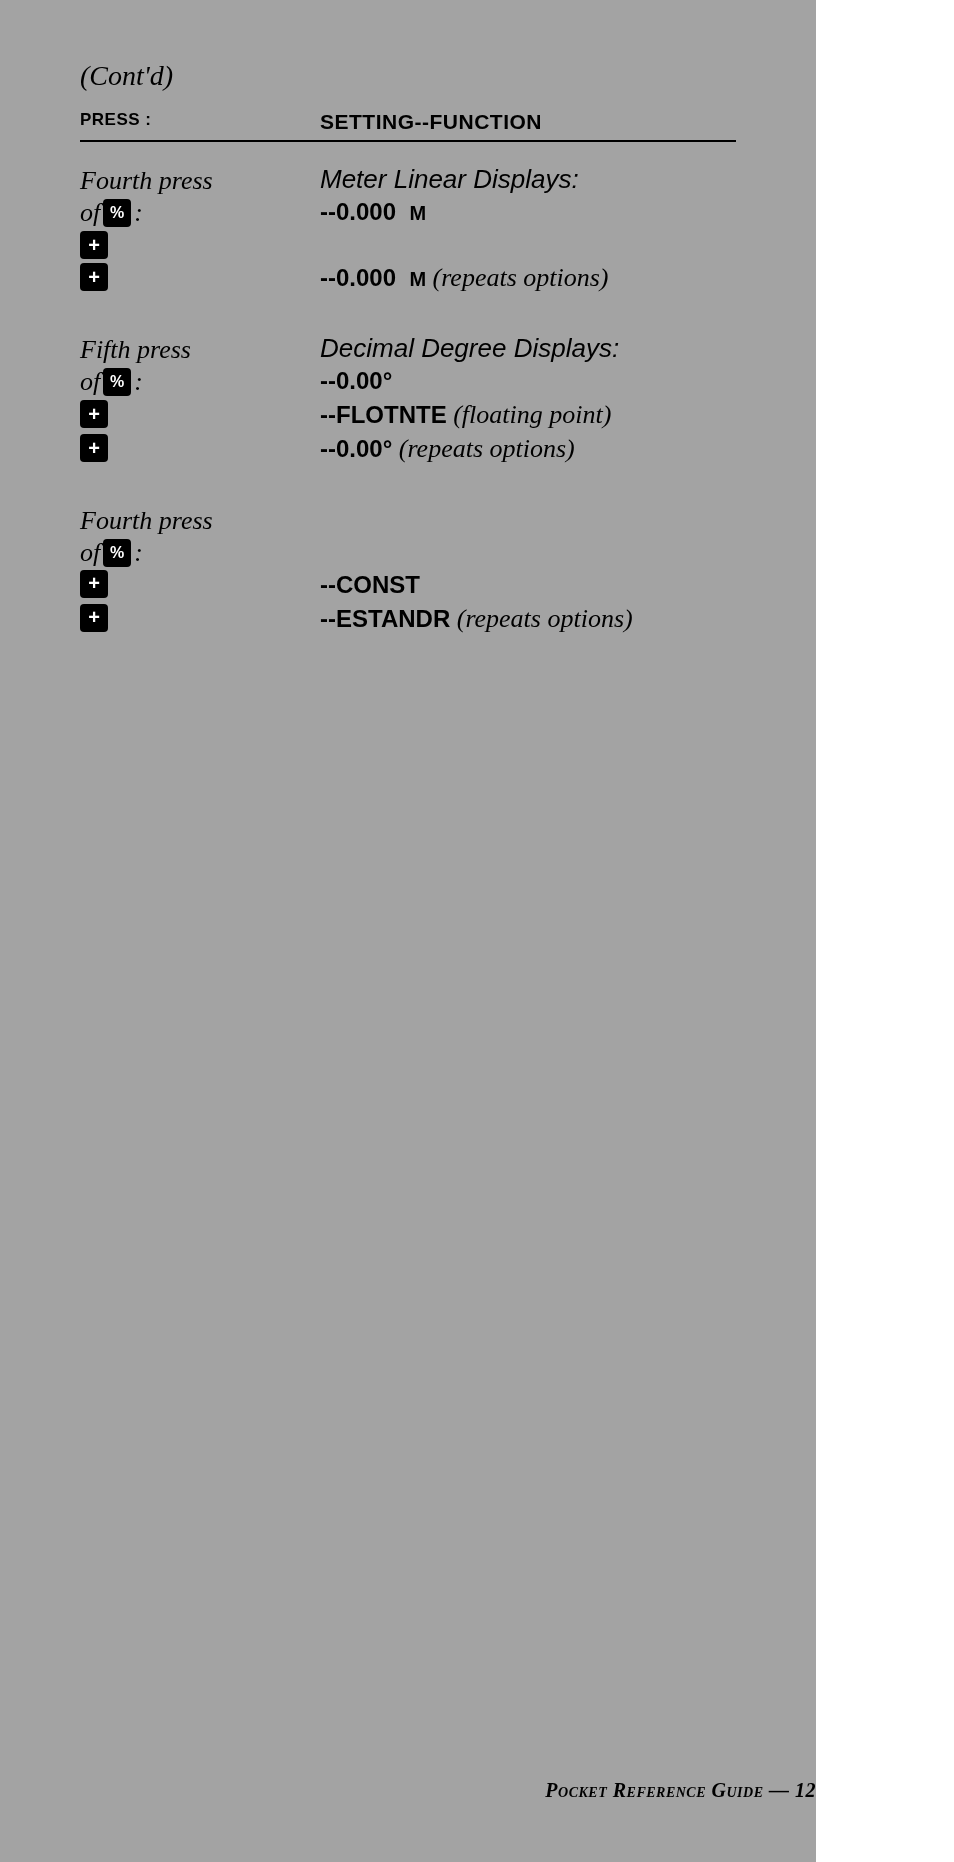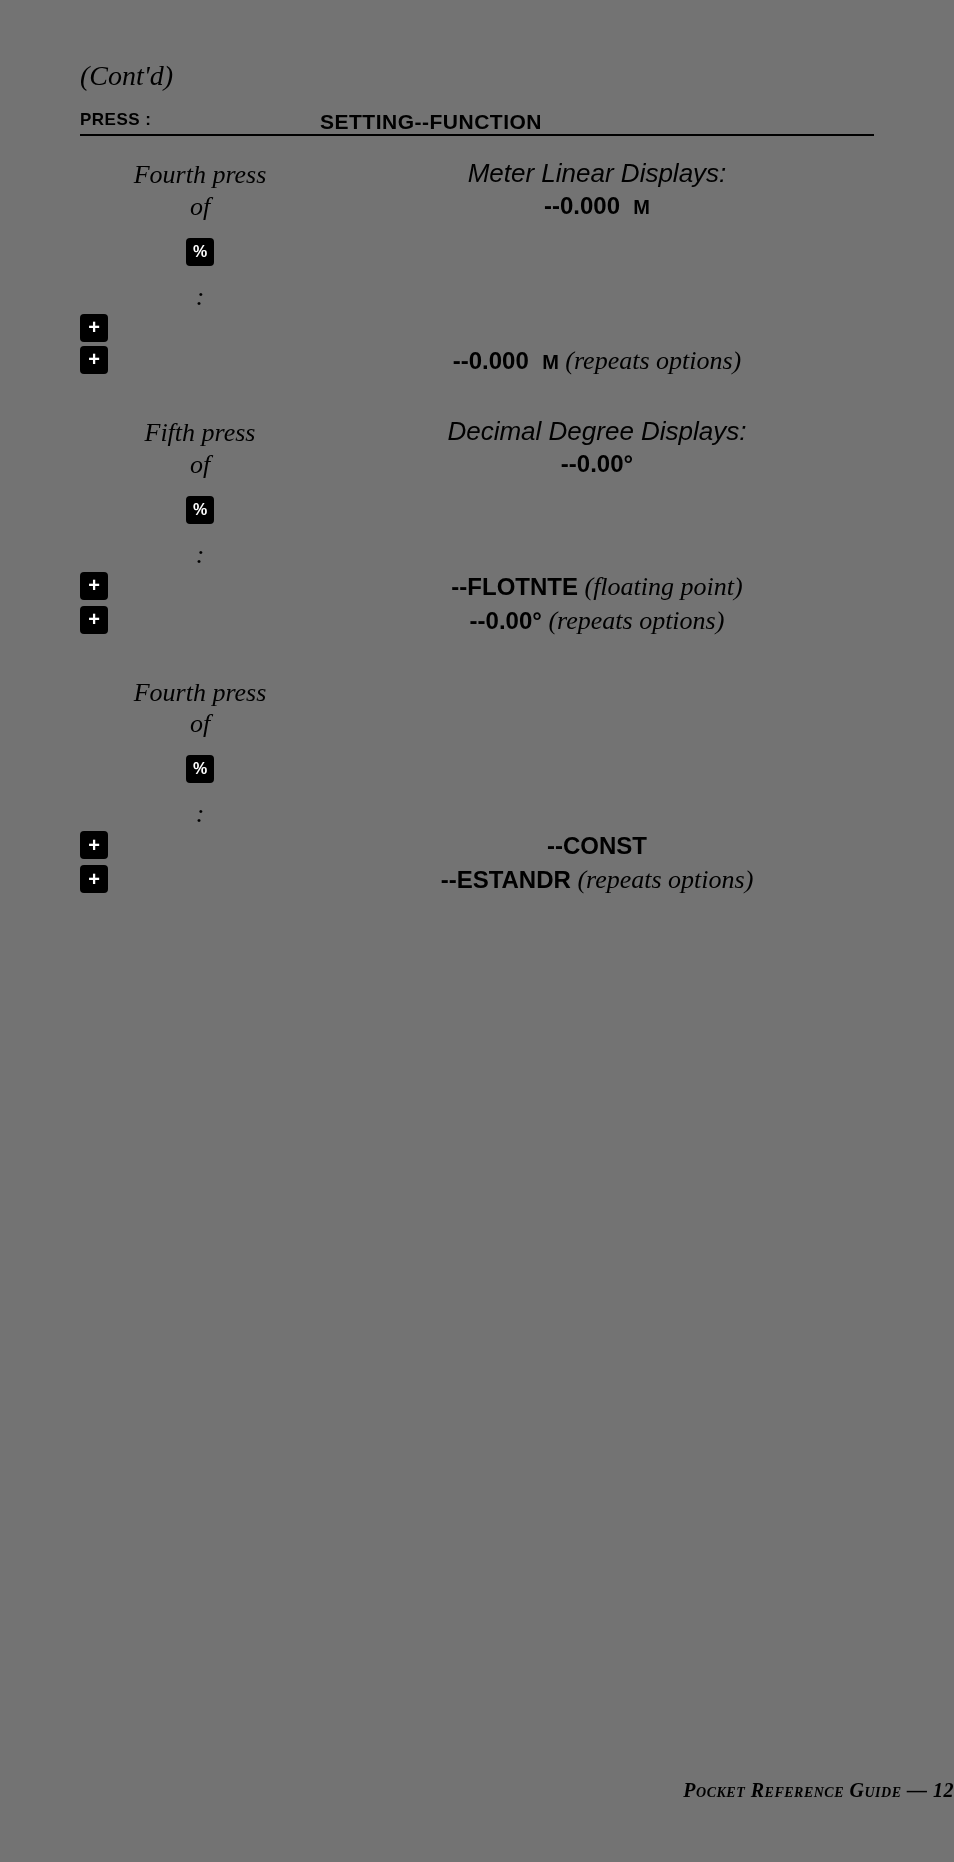--- a/index.html
+++ b/index.html
@@ -6,39 +6,40 @@
 
     body {
       background: #ffffff;
       font-family: 'Times New Roman', Times, serif;
       width: 954px;
       min-height: 1862px;
       position: relative;
     }
 
     .page {
-      width: 954px;
+      width: 816px;
       min-height: 1862px;
-      background: #737373;
+      background: #a3a3a3;
       padding: 60px 80px 80px 80px;
       position: relative;
     }
 
     .cont-heading {
       font-style: italic;
       font-size: 28px;
       font-family: 'Times New Roman', Times, serif;
       margin-bottom: 18px;
       color: #000;
     }
 
     .header-row {
       display: flex;
       flex-direction: row;
       border-bottom: 2px solid #000;
+      padding-bottom: 6px;
       margin-bottom: 18px;
     }
 
     .header-press {
       font-family: Arial, Helvetica, sans-serif;
       font-weight: bold;
       font-size: 17px;
       width: 240px;
       color: #000;
       letter-spacing: 0.5px;
@@ -62,27 +63,26 @@
       font-style: italic;
       font-size: 26px;
       color: #000;
       font-family: 'Times New Roman', Times, serif;
       line-height: 1.3;
     }
 
     .press-of {
       display: flex;
       align-items: center;
-      gap: 16px;
+      gap: 3px;
       font-style: italic;
       font-size: 26px;
       color: #000;
       font-family: 'Times New Roman', Times, serif;
       margin-top: 0px;
-      flex-direction: column;
     }
 
     .icon-percent {
       display: inline-flex;
       align-items: center;
       justify-content: center;
       background: #000;
       color: #fff;
       border-radius: 4px;
       font-size: 16px;
@@ -162,21 +162,20 @@
     .sub-right {
       flex: 1;
       font-size: 26px;
       font-family: 'Times New Roman', Times, serif;
       color: #000;
       padding-top: 2px;
     }
 
     .section-block {
       margin-bottom: 36px;
-      text-align: center;
     }
 
     .section-top {
       display: flex;
       flex-direction: row;
       margin-bottom: 0;
     }
 
     .footer {
       position: absolute;

